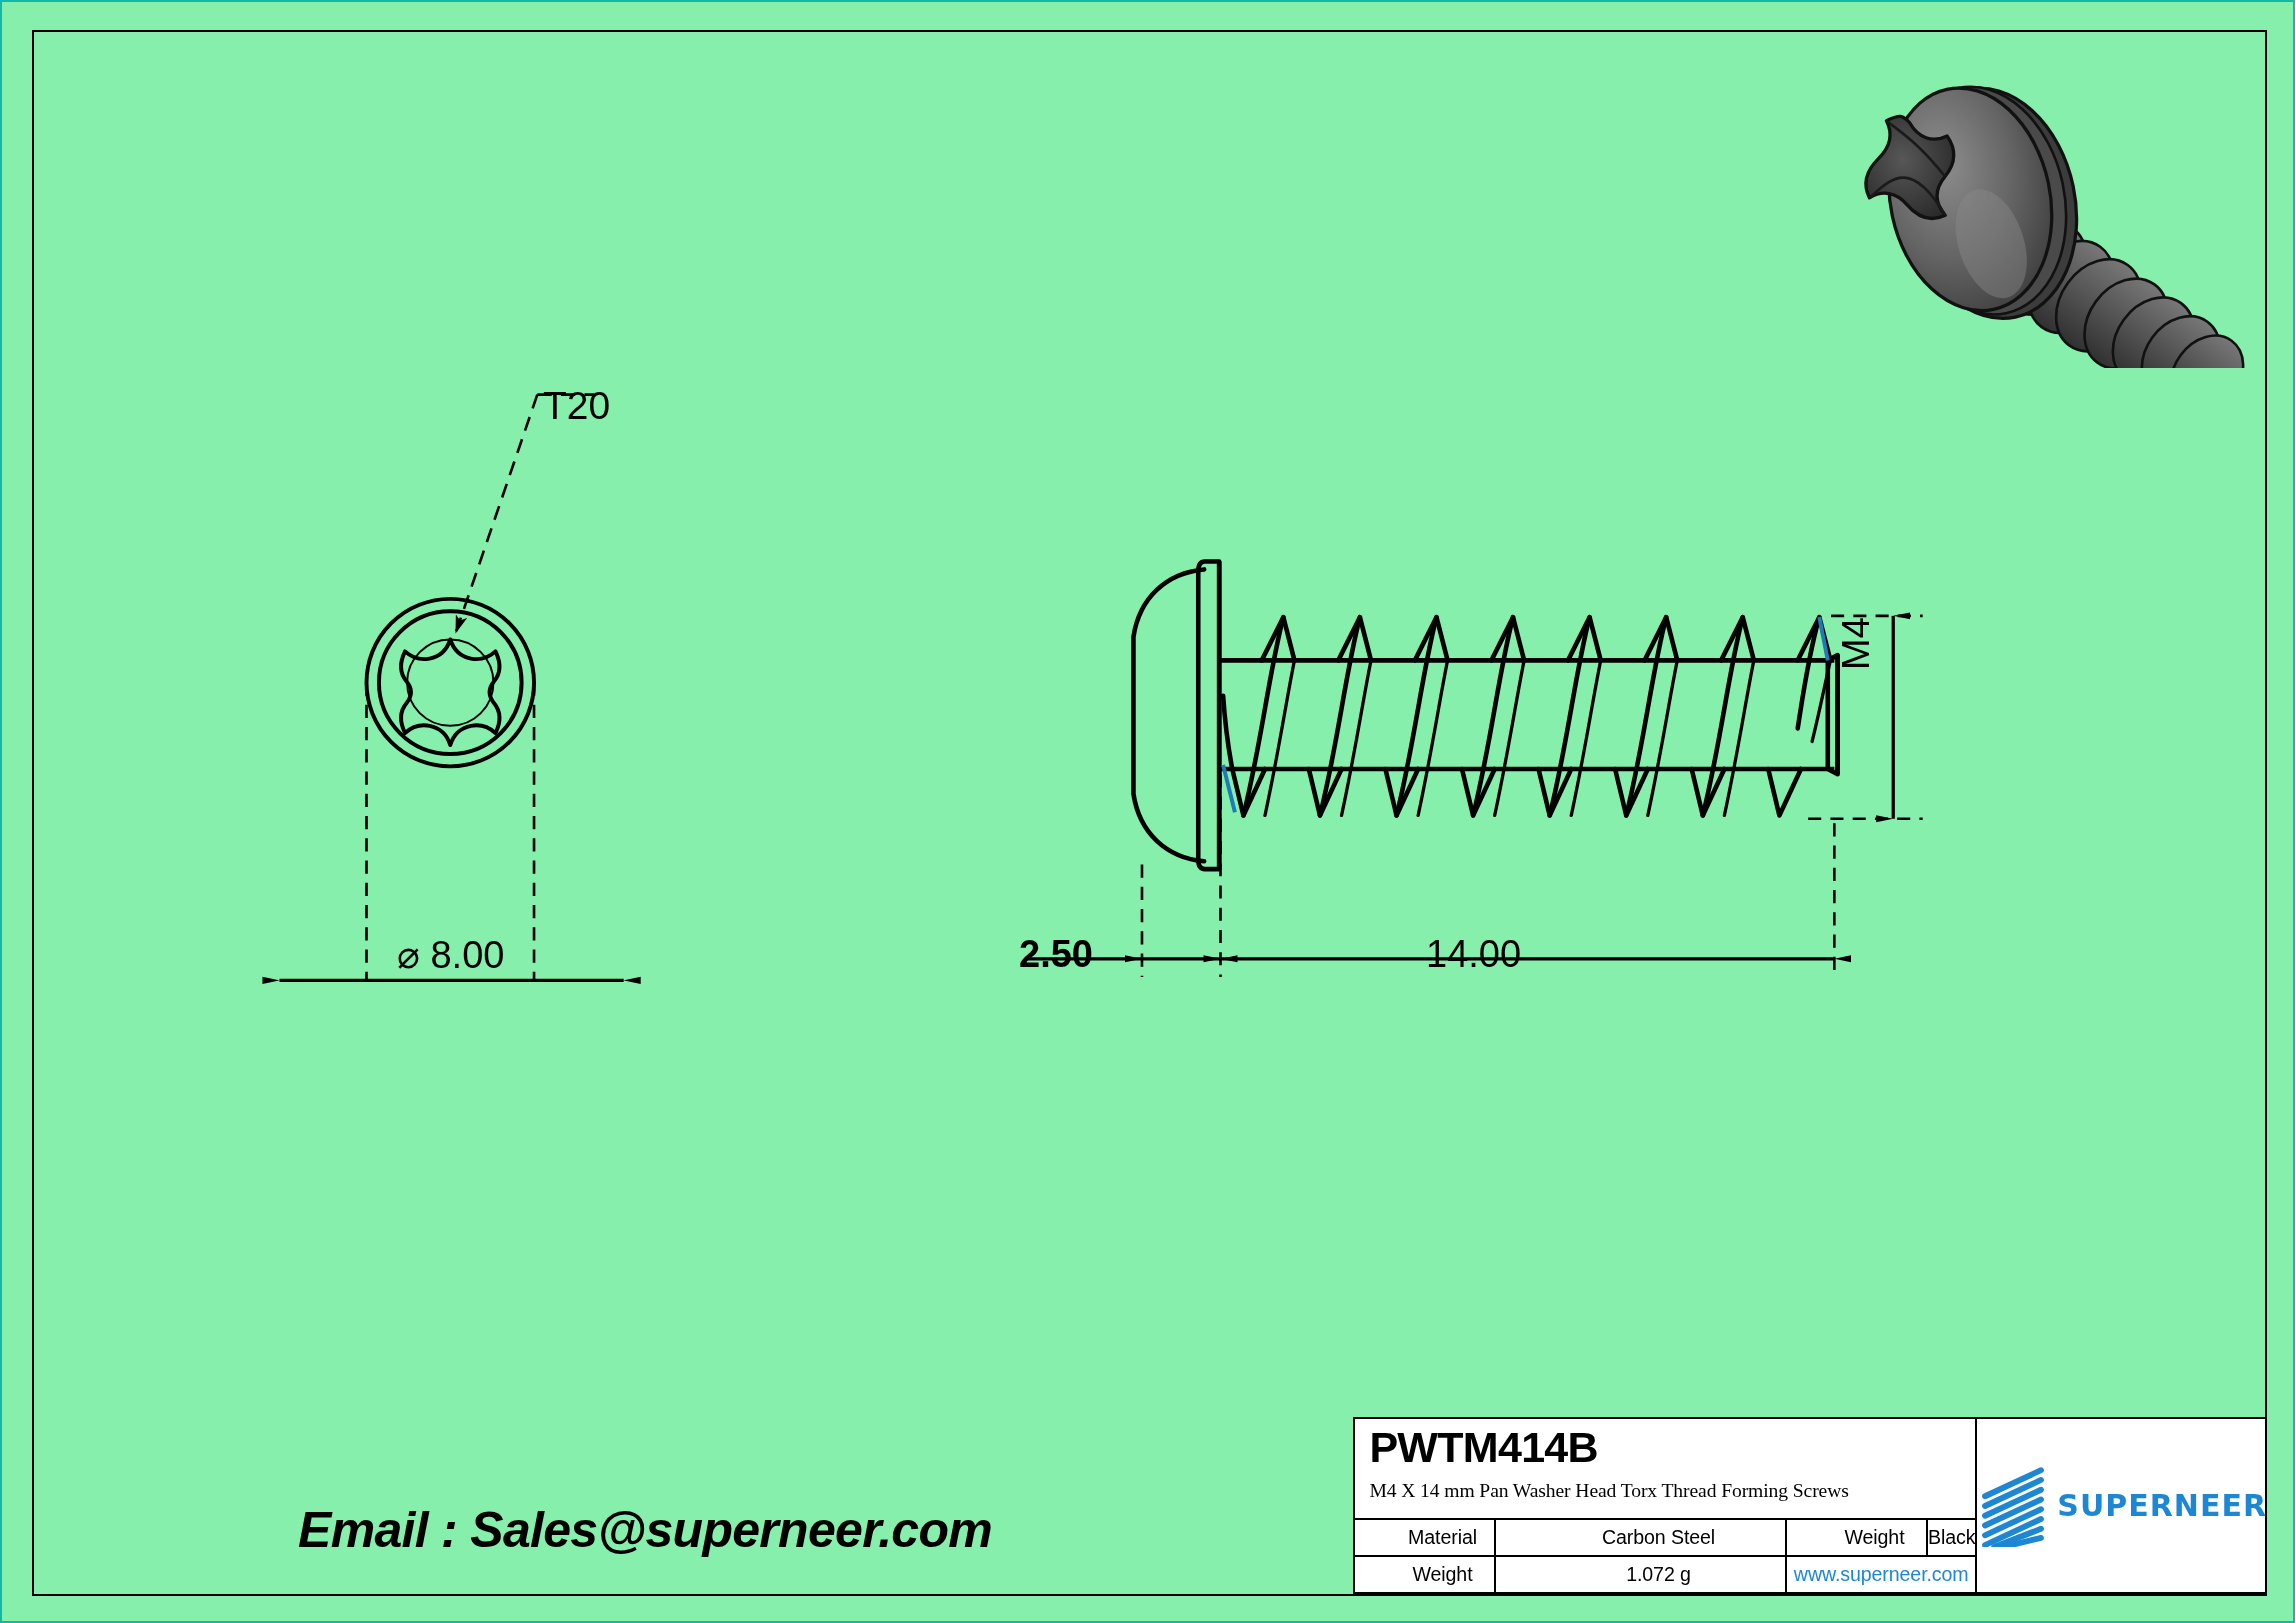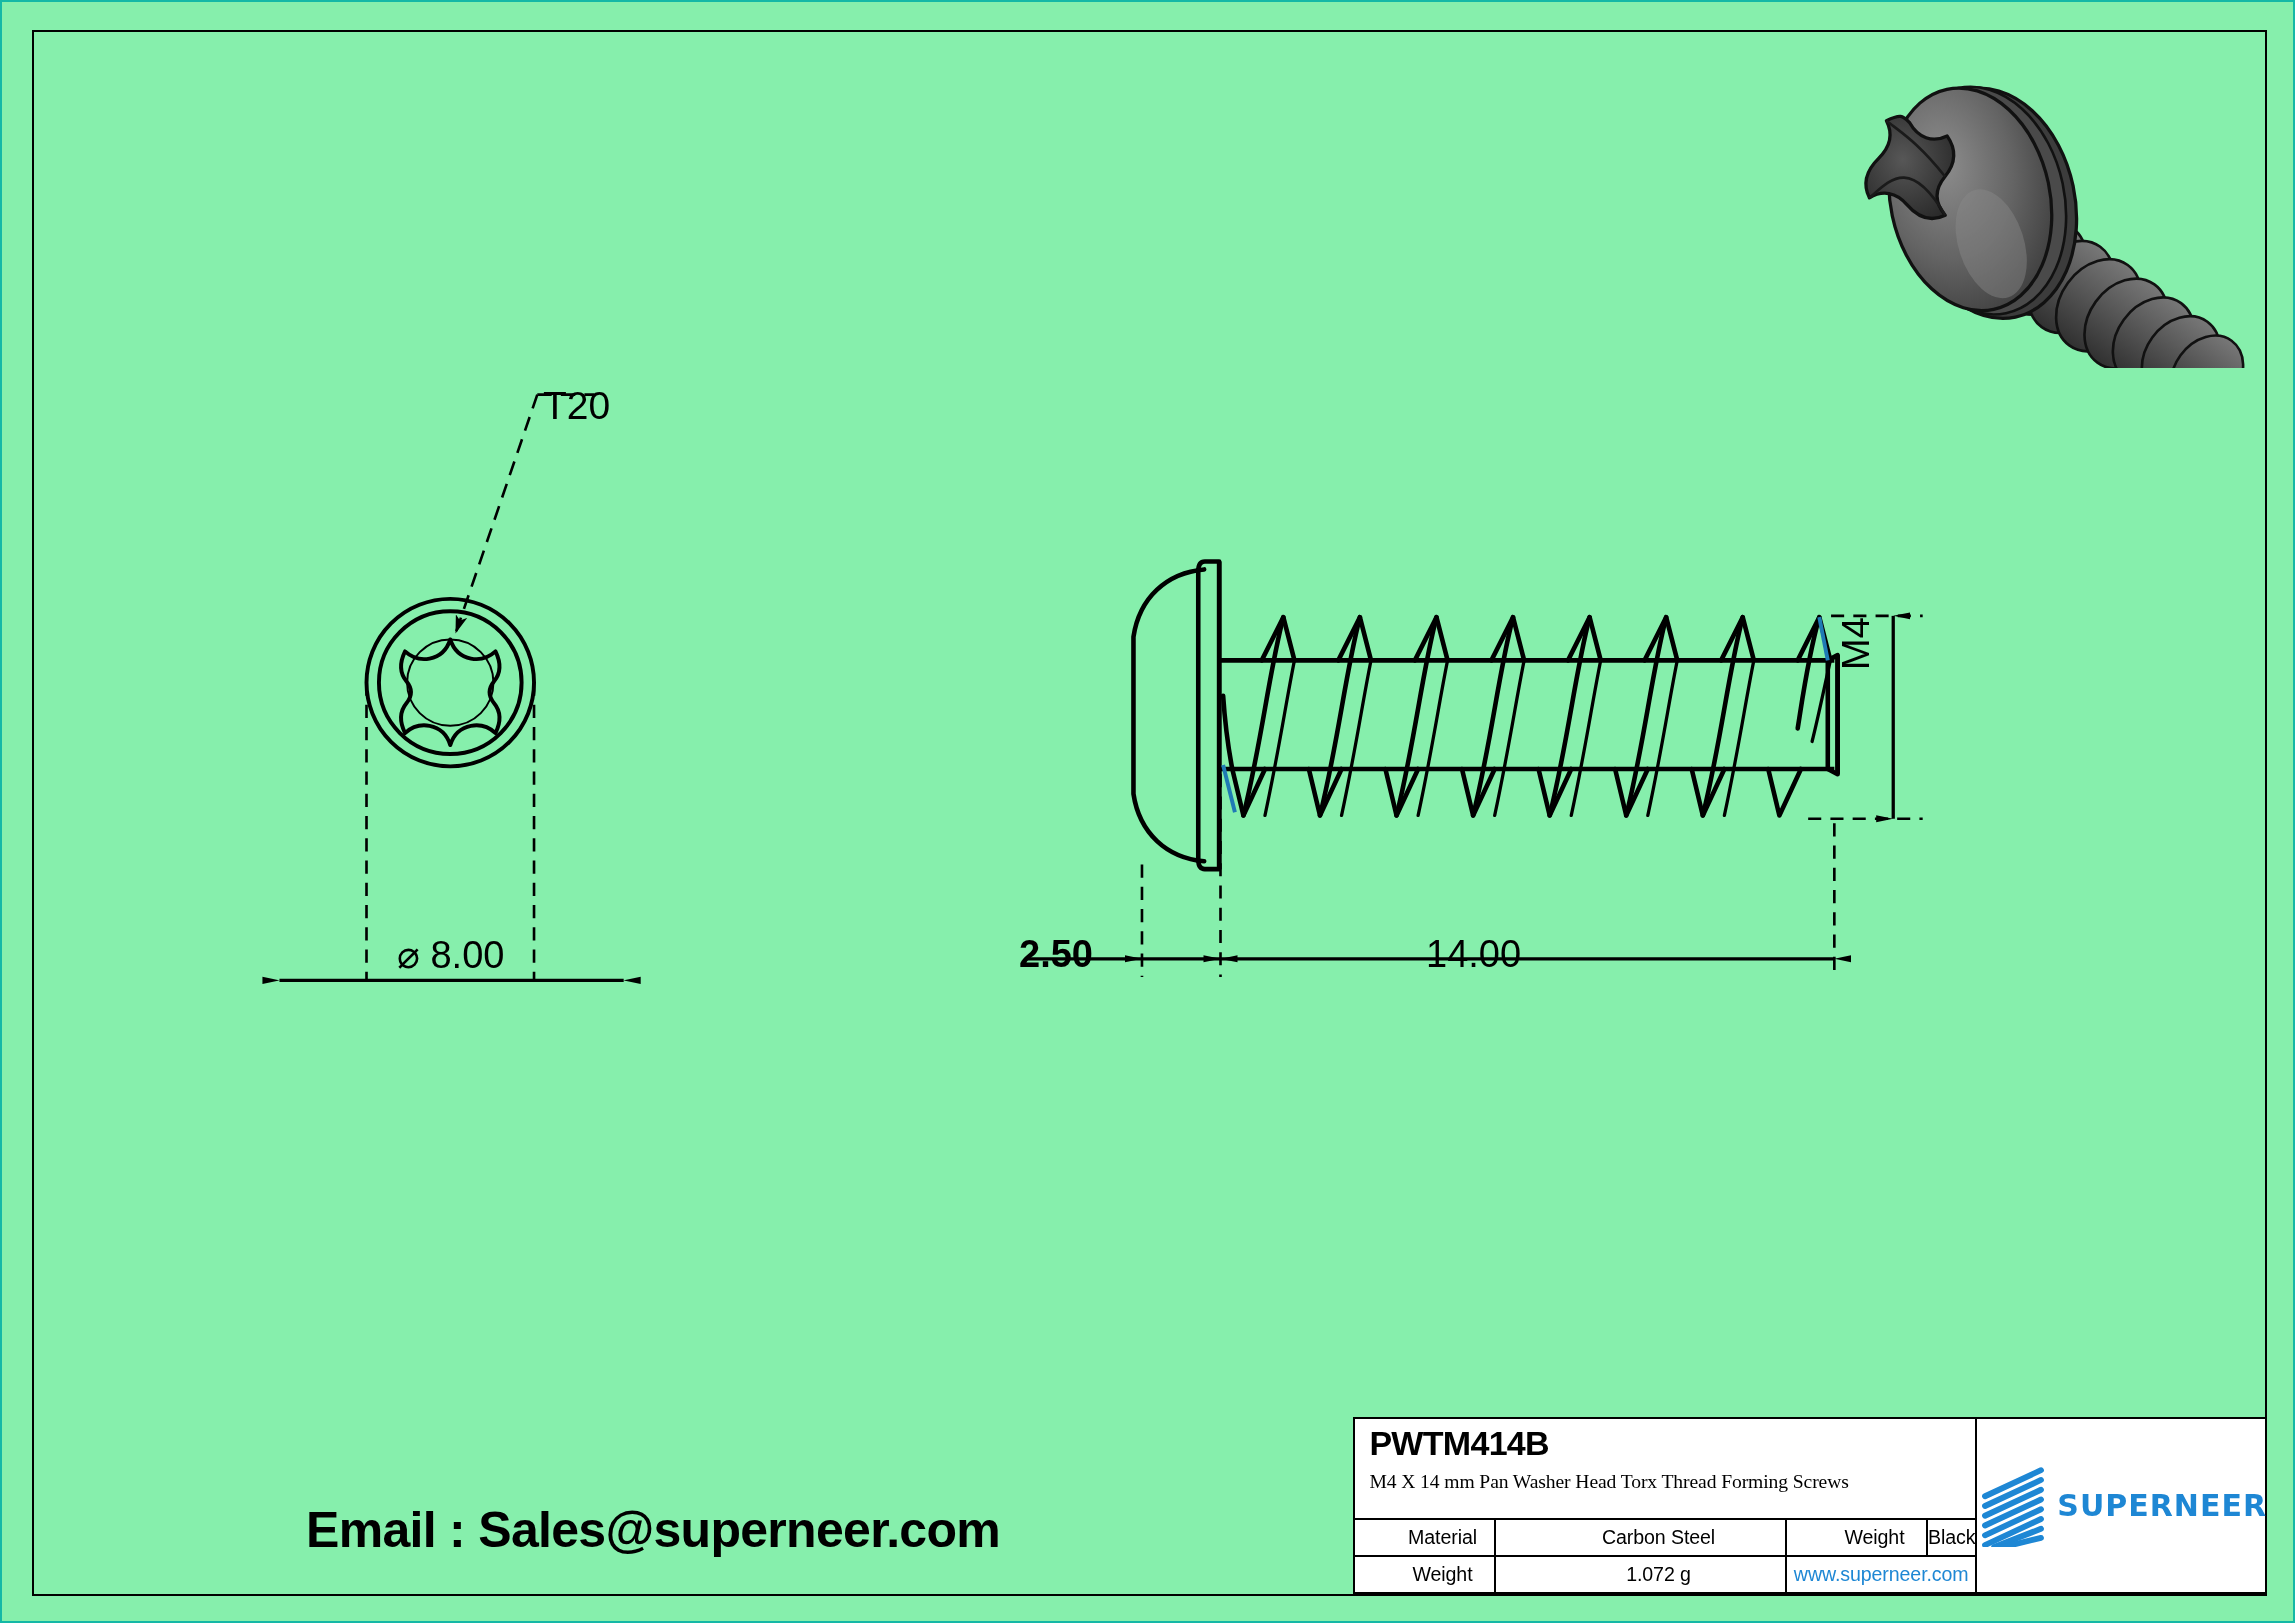--- a/index.html
+++ b/index.html
@@ -16,31 +16,31 @@
   
   .tx{position:absolute;white-space:nowrap;font-family:"Liberation Sans",sans-serif;}
 
   #t20-label{left:541px;top:382px;font-size:39px;letter-spacing:0px;}
   #dia-label{left:395px;top:931px;font-size:38px;}
   #len-250{left:1017px;top:931px;font-size:38px;font-weight:bold;}
   #len-1400{left:1424px;top:931px;font-size:38px;}
   #m4-label{left:1833px;top:668px;font-size:38px;
             transform:rotate(-90deg);transform-origin:left top;}
 
-  #email{left:304px;top:1499px;font-size:50px;font-weight:700;
-         letter-spacing:-0.7px;}
+  #email{left:296px;top:1499px;font-size:50px;font-weight:700;
+         letter-spacing:-0.7px;font-style:italic;}
 
   
   #titleblock{position:absolute;left:1351px;top:1415px;width:914px;height:177px;
               border:2.6px solid #000;box-sizing:border-box;display:flex;background:#fff;}
   #tb-left{width:660px;height:100%;box-sizing:border-box;
            border-right:2.6px solid #000;display:flex;flex-direction:column;}
   #tb-main{flex:1 1 auto;box-sizing:border-box;border-bottom:2px solid #000;
            padding:6.5px 0 0 14.4px;position:relative;}
-  #tb-part{font-size:34px;font-weight:700;letter-spacing:-0.7px;line-height:1.0;}
+  #tb-part{font-size:43px;font-weight:700;letter-spacing:-0.7px;line-height:1.0;}
   #tb-desc{font-size:19.6px;margin-top:11px;letter-spacing:-0.1px;font-family:Liberation Serif, serif;}
 
   #tb-rows{height:72px;display:flex;flex-direction:column;}
   .tbrow{flex:1 1 0;display:flex;box-sizing:border-box;}
   .tbrow.first{border-bottom:2px solid #000;}
   .cell{box-sizing:border-box;display:flex;align-items:center;
         justify-content:center;font-size:19.6px;letter-spacing:-0.1px;}
   .cell.bd{border-right:2px solid #000;margin-left:36px;}
   .c-label{width:105px;}
   .c-val1{width:255px;}

